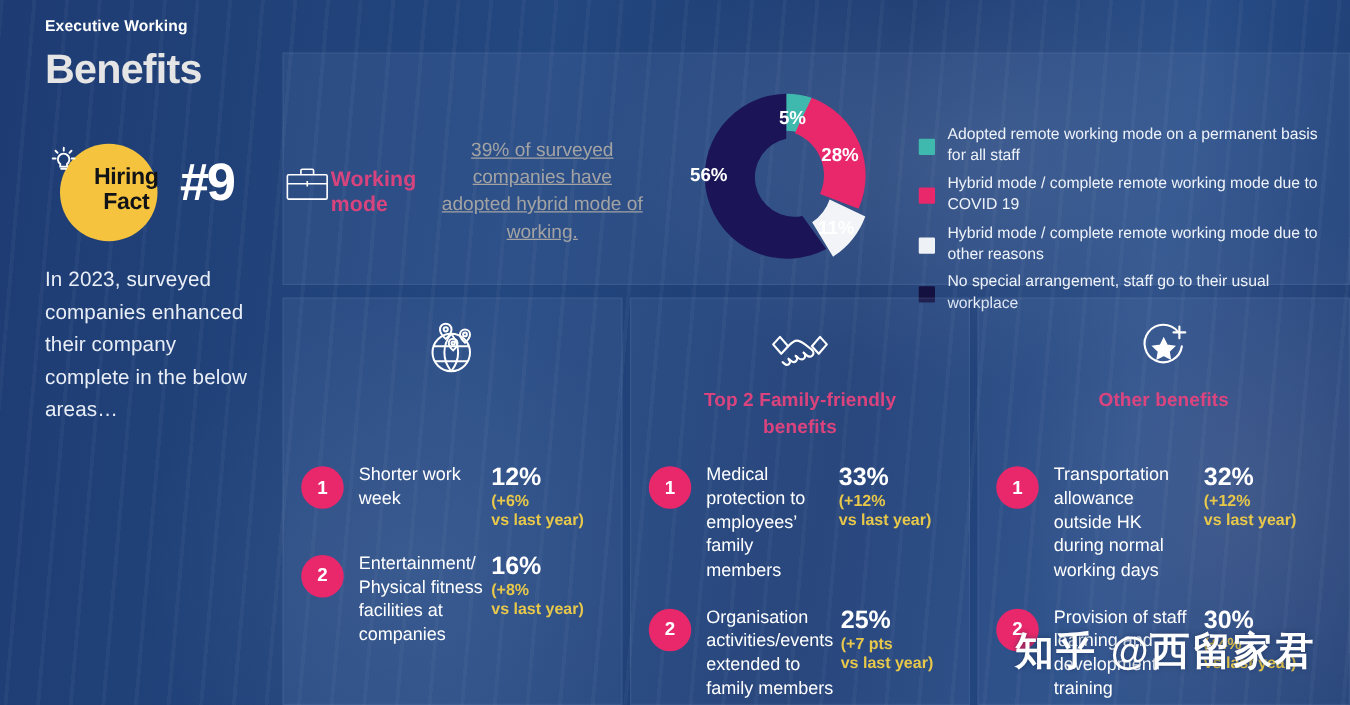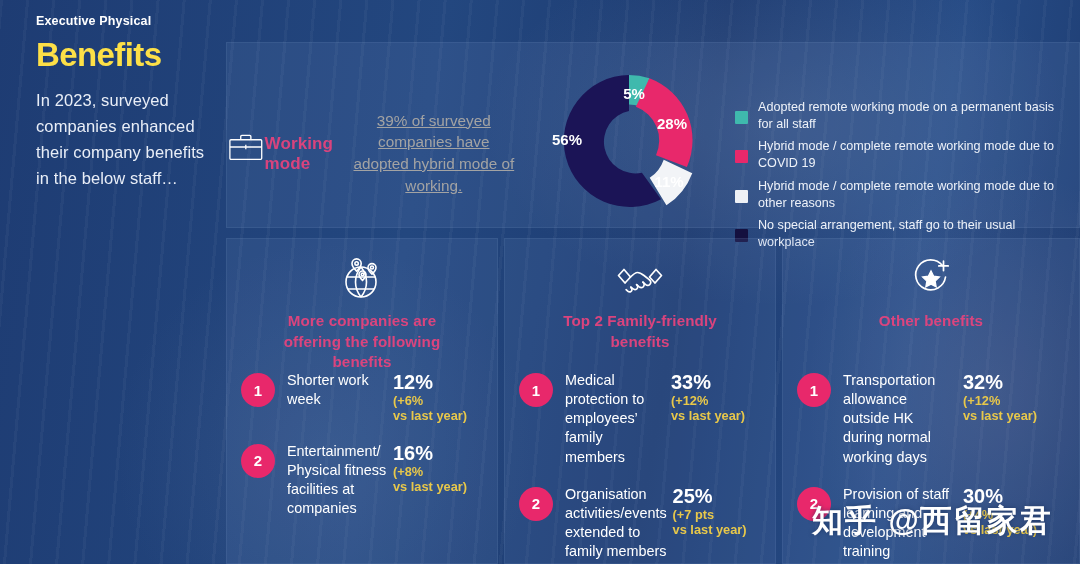--- a/index.html
+++ b/index.html
@@ -28,21 +28,21 @@
 
   
   .rail{
     position:absolute; left:0; top:0; width:215px; height:564px;
     padding:14px 18px 0 36px;
   }
   .eyebrow{
     font-size:12.5px; font-weight:bold; color:#ffffff; letter-spacing:.15px;
   }
   .big-title{
-    font-size:33px; font-weight:bold; color:#fde047; letter-spacing:-.6px;
+    font-size:33px; font-weight:bold; color:#e5e5e5; letter-spacing:-.6px;
     margin-top:10px; line-height:1;
   }
   .fact-row{
     position:relative; margin-top:38px; height:86px;
   }
   .bulb{
     position:absolute; left:2px; top:6px; width:26px; height:26px; z-index:3;
   }
   .fact-circle{
     position:absolute; left:12px; top:6px;
@@ -145,25 +145,40 @@
 </style>
 </head>
 <body>
 
 <div class="bg-wash"></div>
 <div class="bg-streaks"></div>
 
 <div class="root">
 
   <div class="rail">
-    <div class="eyebrow">Executive Physical</div>
+    <div class="eyebrow">Executive Working</div>
     <div class="big-title">Benefits</div>
 
-
-    <div class="rail-body">In 2023, surveyed companies enhanced their company benefits in the below staff…</div>
+    <div class="fact-row">
+      <svg class="bulb" viewBox="0 0 26 26">
+        <g fill="none" stroke="#ffffff" stroke-width="1.5" stroke-linecap="round">
+          <path d="M10.2 16.2a4.6 4.6 0 1 1 5.4 0v2.1h-5.4z"></path>
+          <path d="M10.9 20h4"></path>
+          <path d="M13 3.2v2.3M19.2 5.6l-1.6 1.6M21.6 11.8h-2.3M6.4 5.6l1.6 1.6M4.2 11.8h2.3"></path>
+        </g>
+      </svg>
+      <div class="fact-circle"></div>
+      <div class="fact-txt">
+        <div>Hiring</div>
+        <div>Fact</div>
+      </div>
+      <div class="fact-num">#9</div>
+    </div>
+
+    <div class="rail-body">In 2023, surveyed companies enhanced their company complete in the below areas…</div>
   </div>
 
   <div class="panel panel-top">
 
     <div class="wm">
       <svg class="wm-icon" viewBox="0 0 52 42">
         <g fill="none" stroke="#ffffff" stroke-width="1.8">
           <rect x="4" y="11" width="44" height="27" rx="1.5"></rect>
           <path d="M19 11V6.5a1.5 1.5 0 0 1 1.5-1.5h11A1.5 1.5 0 0 1 33 6.5V11"></path>
           <path d="M4 21h44"></path>
@@ -223,21 +238,20 @@
           <path d="M25 12c4 5 5.5 10 5.5 15s-1.5 10-5.5 15"></path>
           <path d="M11 22h28M12 34h26"></path>
           <path d="M16 8.5a4.6 4.6 0 0 1 9.2 0c0 3.3-4.6 7.6-4.6 7.6S16 11.8 16 8.5z"></path>
           <circle cx="20.6" cy="8.4" r="1.7"></circle>
           <path d="M32 12.6a4 4 0 0 1 8 0c0 2.9-4 6.6-4 6.6s-4-3.7-4-6.6z"></path>
           <circle cx="36" cy="12.5" r="1.5"></circle>
           <path d="M23 19.5a3.5 3.5 0 0 1 7 0c0 2.5-3.5 5.8-3.5 5.8S23 22 23 19.5z"></path>
           <circle cx="26.5" cy="19.4" r="1.3"></circle>
         </g>
       </svg>
-      <div class="bp-title">More companies are offering the following benefits</div>
     </div>
     <div class="items">
       <div class="item">
         <div class="num">1</div>
         <div class="item-label">Shorter work week</div>
         <div class="item-stats">
           <span class="pct">12%</span>
           <span class="delta">(+6%</span>
           <span class="delta">vs last year)</span>
         </div>

